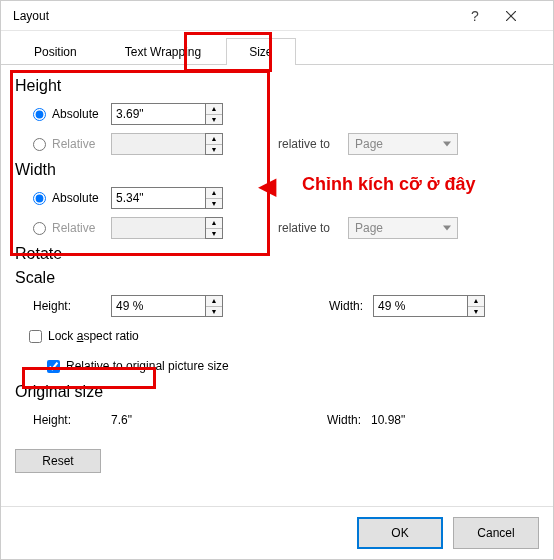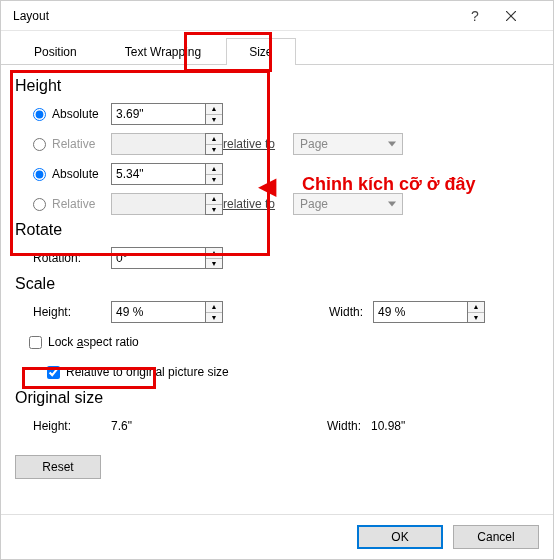--- a/index.html
+++ b/index.html
@@ -98,23 +98,23 @@
     flex: 1;
     display: flex; align-items: center; justify-content: center;
     font-size: 7px;
     background: #f5f5f5;
   }
   .spinbox .spbtn:first-child { border-bottom: 1px solid #bbb; }
   .radio { display: inline-flex; align-items: center; gap: 6px; }
   .radio input { margin: 0; }
   .radio.disabled { color: #9a9a9a; }
   .rightcol {
+    margin-left: 55px;
     color: #444;
     width: 70px;
-    text-decoration: underline;
   }
   .combo {
     width: 110px;
     height: 22px;
     border: 1px solid #bcbcbc;
     background: #f4f4f4;
     display: flex;
     align-items: center;
     position: relative;
     padding: 0 18px 0 6px;
@@ -136,21 +136,21 @@
   .static { display: inline-block; width: 70px; }
   .buttonbar {
     border-top: 1px solid #e0e0e0;
     padding: 10px 14px;
     display: flex;
     justify-content: flex-end;
     gap: 10px;
   }
   .btn {
     min-width: 86px;
-    height: 24px;
+    height: 32px;
     border: 1px solid #adadad;
     background: #e1e1e1;
     font-size: 12px;
     display: flex; align-items: center; justify-content: center;
   }
   .btn.primary { border: 2px solid #0078d7; background: #e1e1e1; }
   .resetbtn {
     align-self: flex-end;
     margin-right: 8px;
     margin-top: 6px;
@@ -215,20 +215,21 @@
               <div class="spbtn">▲</div>
               <div class="spbtn">▼</div>
             </div>
       </div>
       <span class="rightcol">relative to</span>
       <div class="combo">
             <span>Page</span>
           </div>
     </div>
 
+    <div class="group-label">Width</div>
     <div class="row">
       <label class="radio col-label">
         <input type="radio" checked="" style="">
         <span>Absolute</span>
       </label>
       <div class="spinbox">
         <input value="5.34&quot;" style="">
         <div class="spbtns">
               <div class="spbtn">▲</div>
               <div class="spbtn">▼</div>
@@ -247,30 +248,20 @@
               <div class="spbtn">▼</div>
             </div>
       </div>
       <span class="rightcol">relative to</span>
       <div class="combo">
             <span>Page</span>
           </div>
     </div>
 
     <div class="group-label">Rotate</div>
-    <div class="row">
-      <span class="col-label">Rotation:</span>
-      <div class="spinbox">
-        <input value="0°" style="">
-        <div class="spbtns">
-              <div class="spbtn">▲</div>
-              <div class="spbtn">▼</div>
-            </div>
-      </div>
-    </div>
 
     <div class="group-label">Scale</div>
     <div class="row">
       <span class="col-label">Height:</span>
       <div class="spinbox">
         <input value="49 %" style="">
         <div class="spbtns">
               <div class="spbtn">▲</div>
               <div class="spbtn">▼</div>
             </div>

